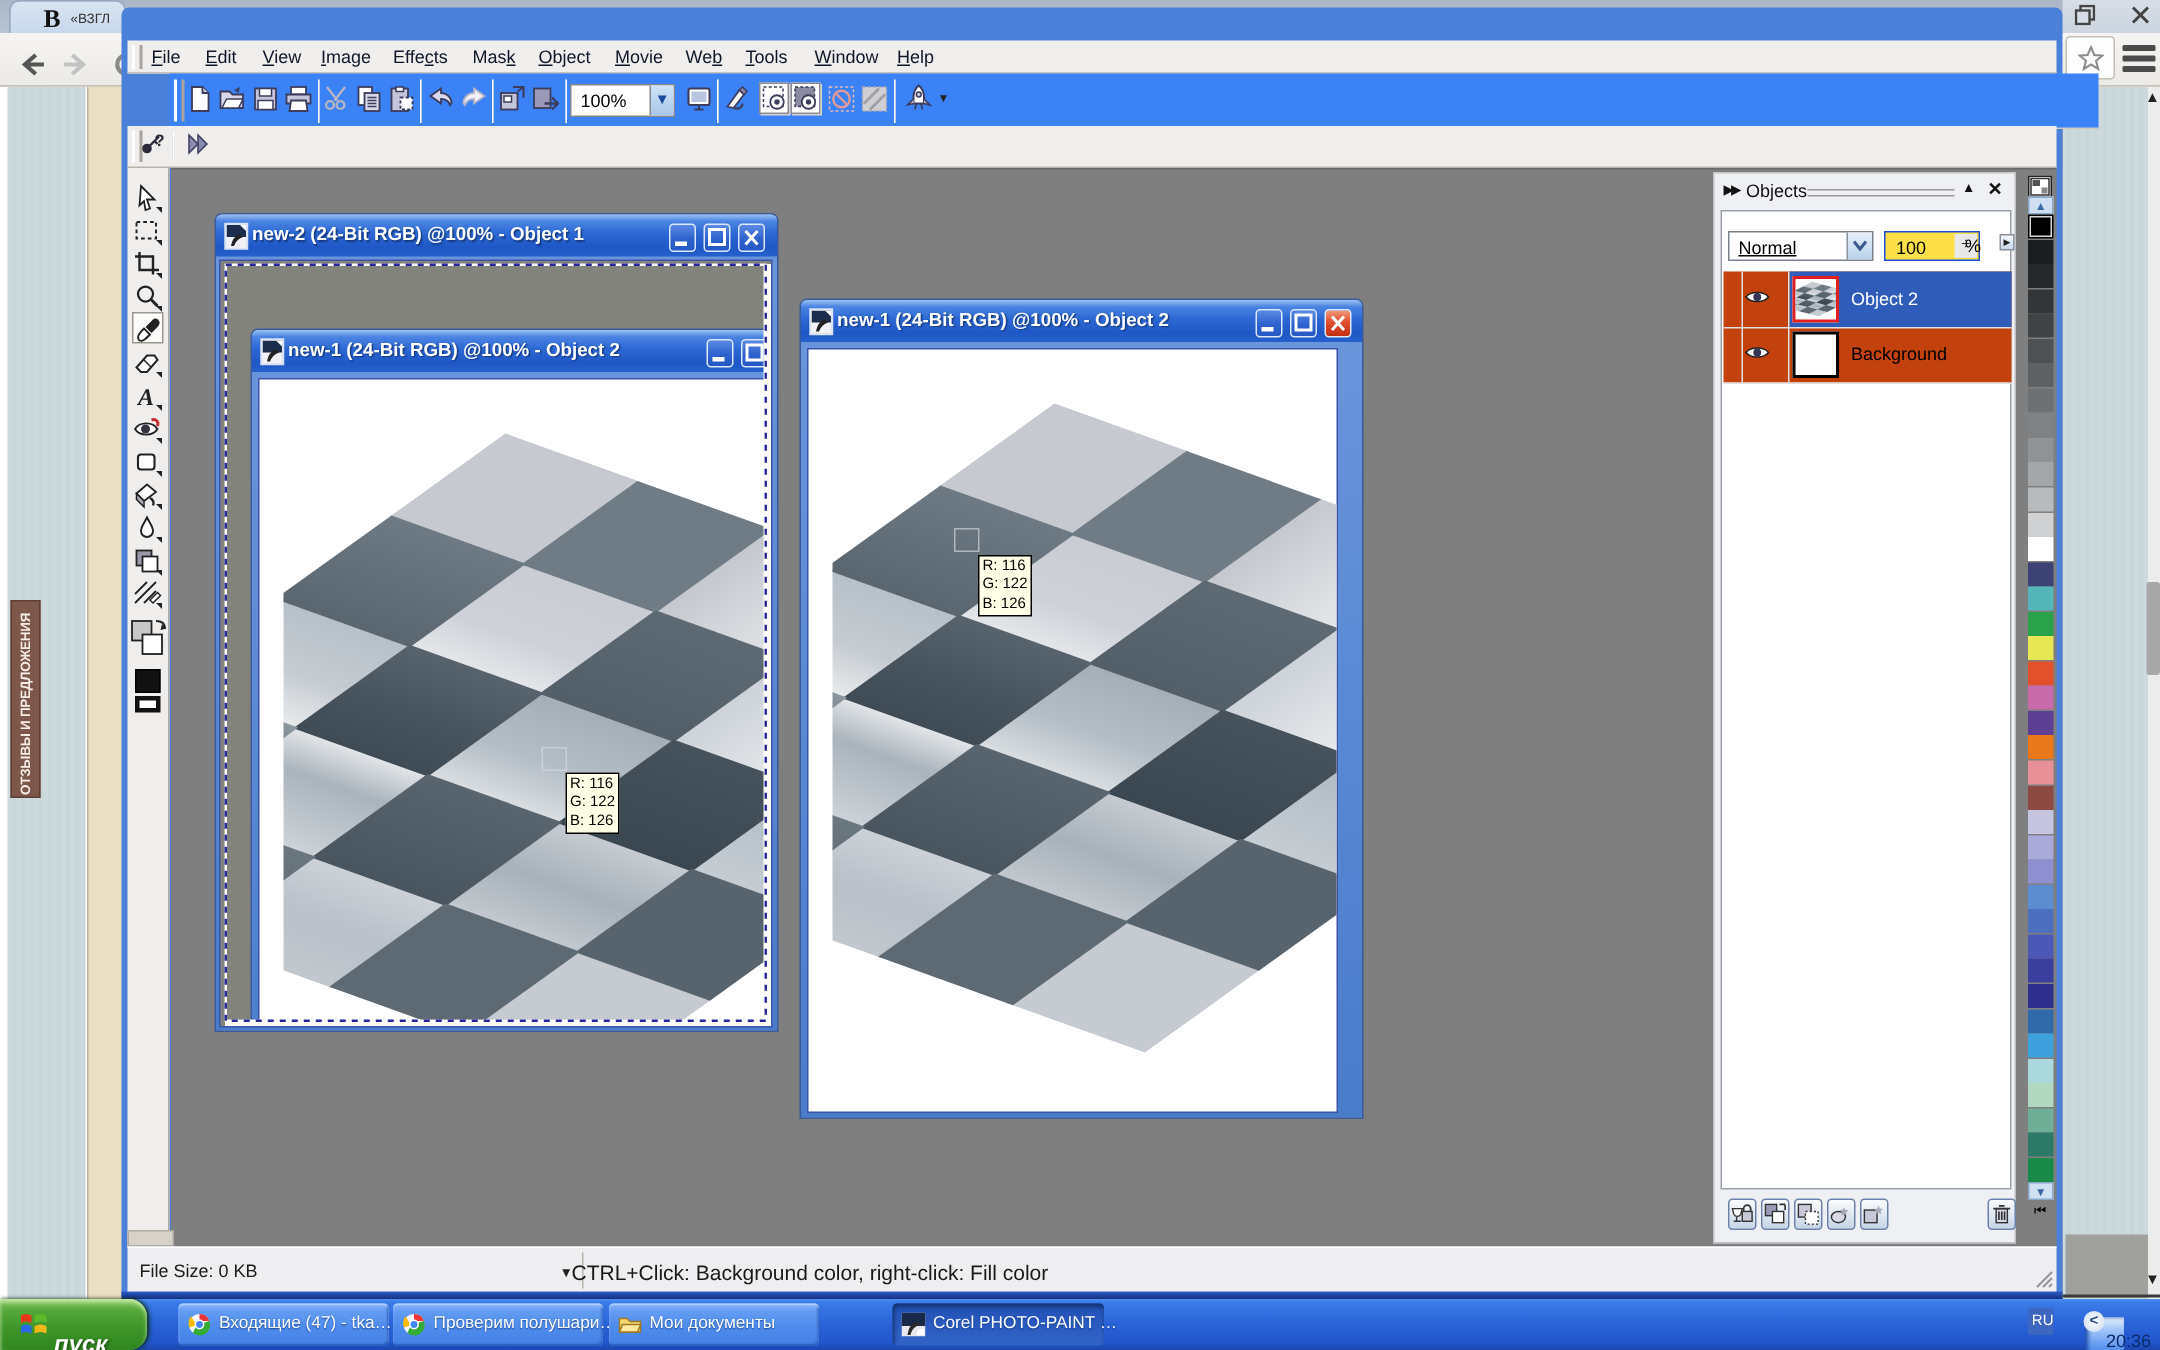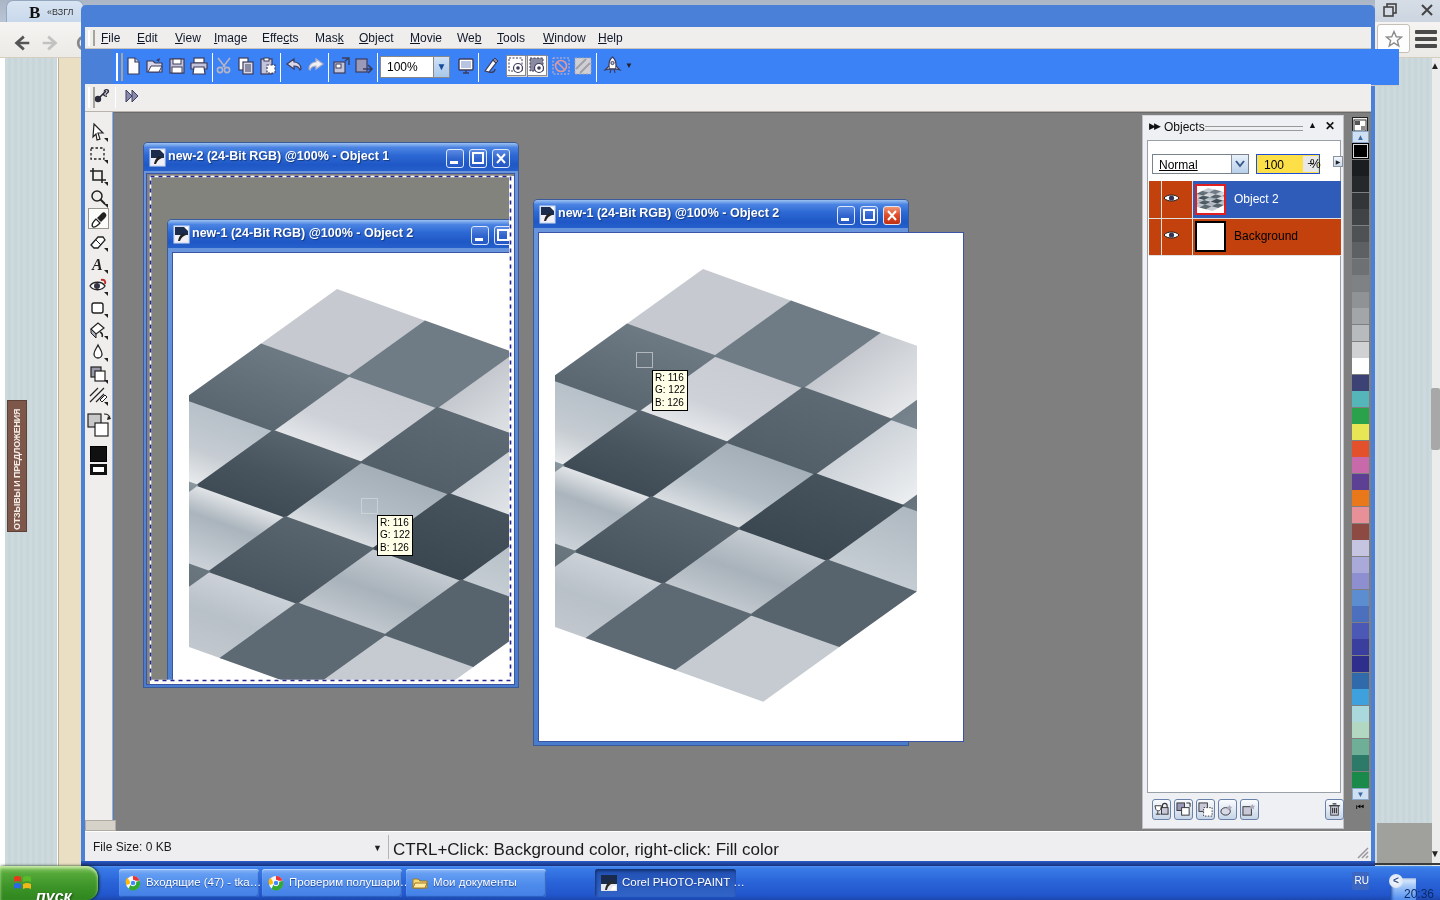--- a/index.html
+++ b/index.html
@@ -51,34 +51,34 @@
 #toolbox{left:4px;top:107px;width:28px;height:719px;background:#f0eeec;border-right:1px solid #b0aca4;}
 .tool{position:absolute;left:3px;width:21px;height:21px;}
 .tool.sel{background:#fbfbfa;border:1px solid #9a968e;box-shadow:inset 1px 1px 0 #fff;}
 
 
 #wspace{left:33px;top:107px;width:1257px;height:719px;background:#7f7f7f;border-top:1px solid #6a6a6a;}
 
 
 #cstatus{left:4px;top:826px;width:1286px;height:30px;background:#eeedf0;border-top:1px solid #fff;}
 #cstatus .t1{position:absolute;left:8px;top:8px;font-size:12px;color:#1a1a1a;}
-#cstatus .t2{position:absolute;left:308px;top:8px;font-size:17px;color:#1a1a1a;}
+#cstatus .t2{position:absolute;left:296px;top:8px;font-size:14px;color:#1a1a1a;}
 #cstatus .dd{position:absolute;left:288px;top:11px;font-size:9px;color:#222;}
 #cstatus .vline{position:absolute;left:303px;top:3px;width:1px;height:24px;background:#b8b4ac;}
 
 
 .photowin{position:absolute;width:374px;background:linear-gradient(180deg,#6a96dc,#4a7ccc);border-radius:4px 4px 0 0;box-shadow:0 0 0 1px #3a5a9a;}
 .pw-title{position:absolute;left:0;top:0;right:0;height:28px;border-radius:4px 4px 0 0;
  background:linear-gradient(180deg,#9cc2f2 0%,#4b84e2 16%,#2c68d4 45%,#1f58c6 78%,#2560cc 100%);}
 .pw-title>svg{box-shadow:0 0 0 1.5px #d8e2f2;background:#fff;}
 .pw-title .txt{position:absolute;left:24px;top:6px;color:#fff;font-weight:bold;font-size:12.5px;text-shadow:1px 1px 1px #16397e;}
 .pwbtn{position:absolute;top:6px;width:18px;height:19px;border-radius:3px;border:1px solid #dce8fa;}
 .pwbtn.b{background:linear-gradient(#5a8ae4,#2e62cc 55%,#2558c4);}
 .pwbtn.r{background:linear-gradient(#f09878,#e05030 45%,#c03010);}
-.pw-canvas{position:absolute;left:5px;top:33px;width:424px;height:508px;background:#fff;overflow:hidden;box-shadow:0 0 0 1px #3c54a8;padding-left:16px;}
+.pw-canvas{position:absolute;left:5px;top:33px;width:352px;height:508px;background:#fff;overflow:hidden;box-shadow:0 0 0 1px #3c54a8;padding-left:16px;}
 .tooltip{position:absolute;width:36px;height:41px;background:#ffffe8;border:1.5px solid #000;font-size:10px;line-height:12.3px;padding:1px 0 0 2px;color:#000;white-space:nowrap;}
 .cursorbox{position:absolute;width:17px;height:16px;border:1px solid rgba(215,220,225,0.65);}
 
 
 #win2{left:144px;top:143px;width:374px;height:544px;background:linear-gradient(180deg,#6a96dc,#4a7ccc);border-radius:4px 4px 0 0;box-shadow:0 0 0 1px #3a5a9a;}
 #win2 .pw-title .txt{left:24px;}
 #win2-content{position:absolute;left:3px;top:31px;width:367px;height:510px;background:#83837d;overflow:hidden;box-shadow:0 0 0 1px #3c54a8;}
 #win2-clip{position:absolute;left:3px;top:2px;width:361px;height:505px;overflow:hidden;}
 
 

